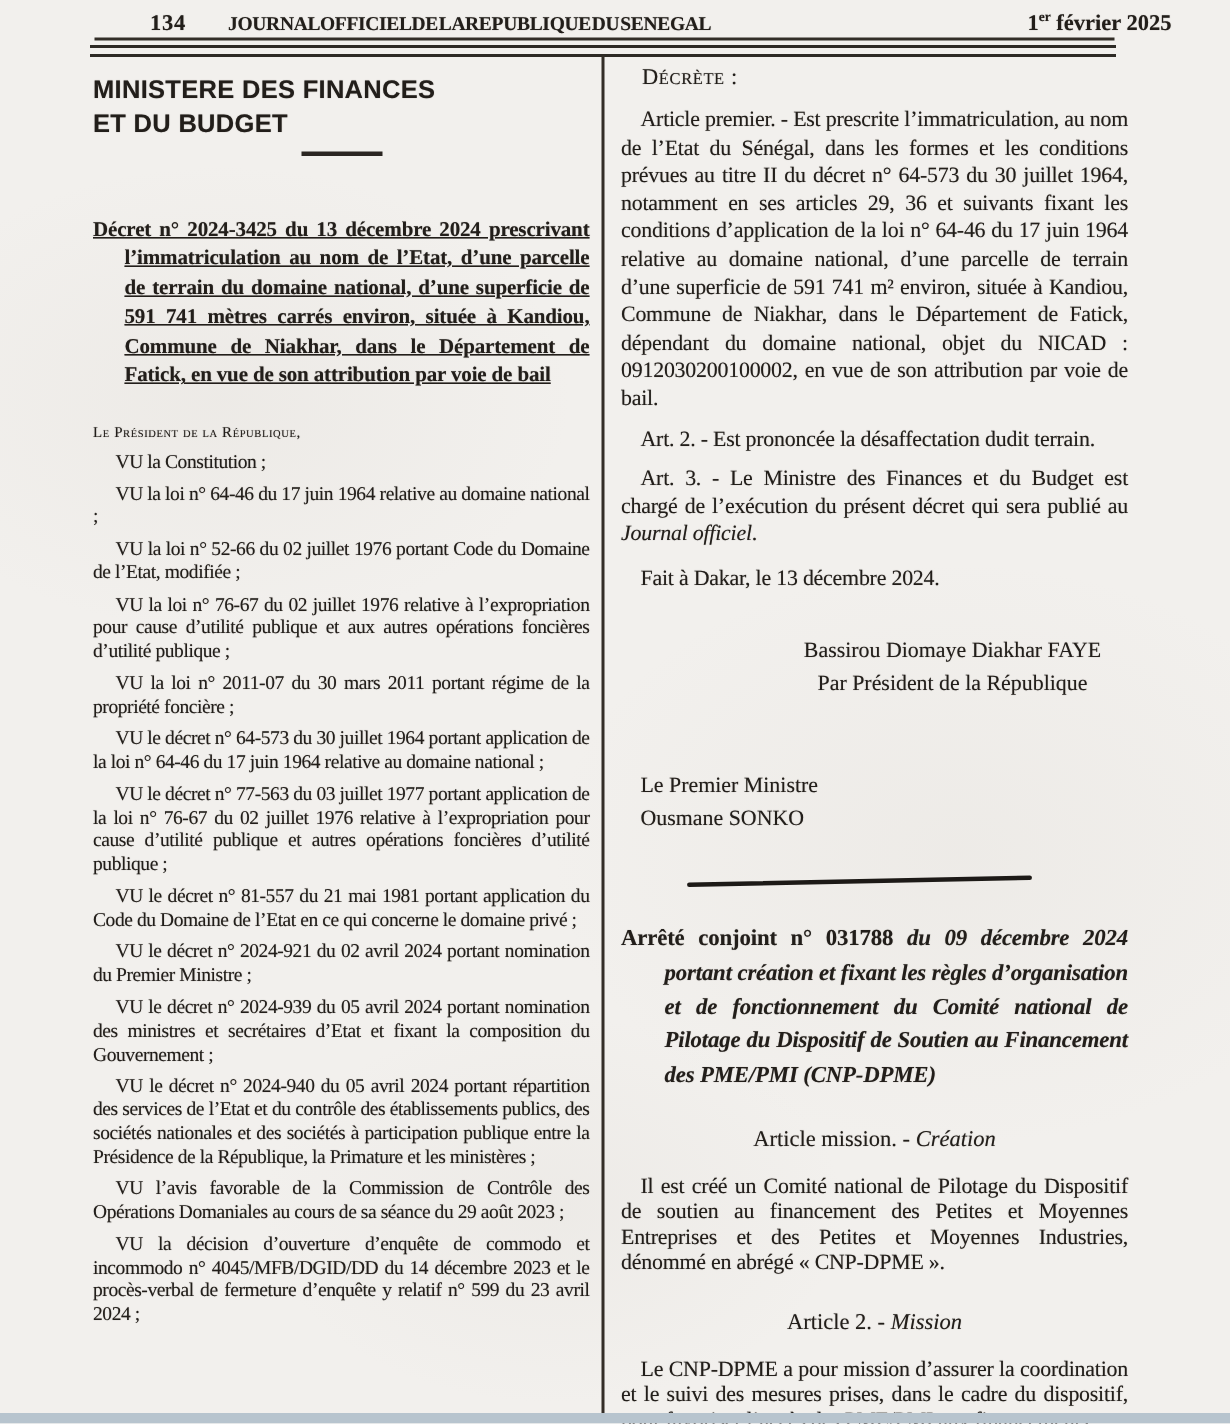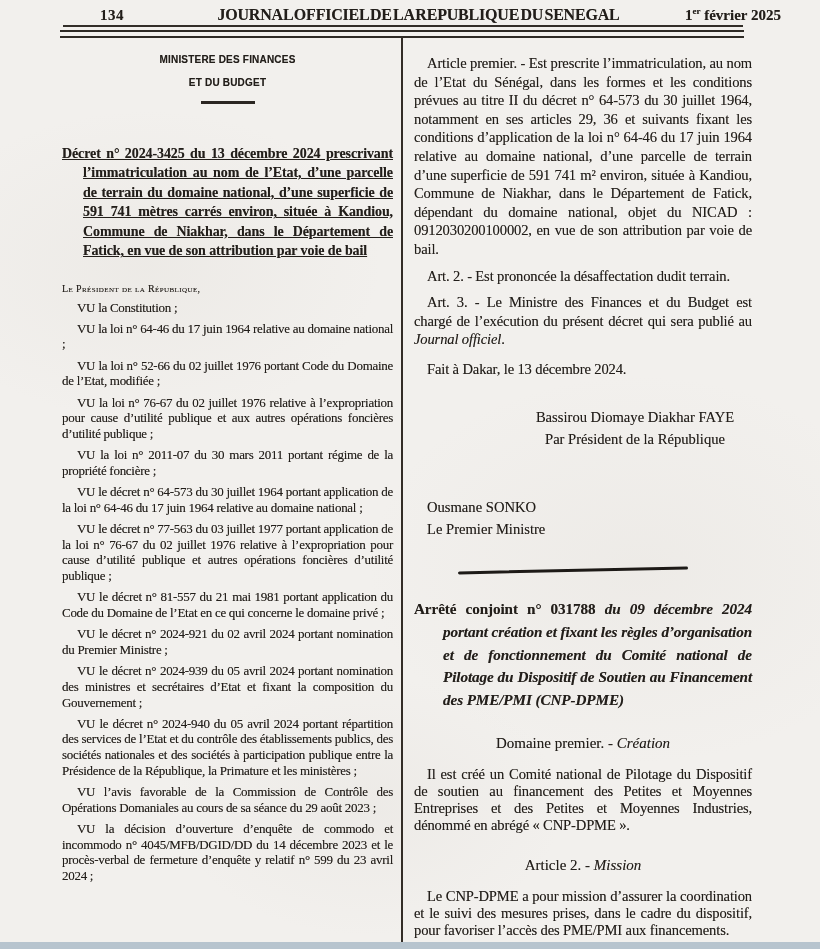--- a/index.html
+++ b/index.html
@@ -13,34 +13,34 @@
       radial-gradient(ellipse 300px 200px at 45% 85%, rgba(200,194,186,.12), transparent 65%),
       #f2f0ed;
     color:#221e1a;
     font-family:"Liberation Serif", serif;
     text-shadow:0 0 .6px rgba(48,42,36,.5);
   }
 
   
   .hdr { position:absolute; top:6px; left:63px; width:681px; display:flex; align-items:baseline;margin-left:37px; }
   .hdr .pagenum { font-size:15px; font-weight:700; letter-spacing:.5px; }
-  .hdr .jtitle { flex:1; text-align:center; font-size:16px; font-weight:700;
+  .hdr .jtitle { flex:1; font-size:13px; font-weight:700;
                  letter-spacing:-.2px; word-spacing:-2.5px;padding-left:28px; }
   .hdr .jdate { font-size:15px; font-weight:700; white-space:nowrap; }
   .hdr .jdate sup { font-size:9px; }
 
   .rule-thin   { position:absolute; top:25px; left:63px; width:680px; height:1.5px; background:#332e28; }
   .rule-double { position:absolute; top:30px; left:60px; width:684px; height:4px;
                  border-top:2px solid #2e2a25; border-bottom:2px solid #2e2a25; }
   .divider-v   { position:absolute; left:401px; top:37px; height:905px; width:2px; background:#332d27; }
 
   
   .col-left { position:absolute; left:62px; top:48px; width:331px; }
   .ministry { margin:0; font-family:"Liberation Sans", sans-serif; font-weight:700;
-              font-size:10px; line-height:23px; text-align:center; letter-spacing:.2px; }
+              font-size:17px; line-height:23px; letter-spacing:.2px; }
   .ministry-rule { width:54px; height:2.5px; background:#2b2622; margin:7px auto 0; }
   .decree-title { margin:40px 0 0; font-weight:700; font-size:14px; line-height:19.6px;
                   text-align:justify; padding-left:21px; text-indent:-21px; letter-spacing:-.1px;text-decoration:underline; }
   .president { margin:22px 0 0; font-variant:small-caps; font-size:10px; letter-spacing:.4px; }
   .vu-item { font-size:13px; line-height:15.7px; margin:5.5px 0 0; text-align:justify;
              text-indent:15px; letter-spacing:-.28px; }
   .vu-item:first-of-type { margin-top:9px; }
 
   
   .col-right { position:absolute; left:414px; top:44px; width:338px; }
@@ -94,44 +94,45 @@
     <p class="vu-item">VU le décret n° 81-557 du 21 mai 1981 portant application du Code du Domaine de l’Etat en ce qui concerne le domaine privé ;</p>
     <p class="vu-item">VU le décret n° 2024-921 du 02 avril 2024 portant nomination du Premier Ministre ;</p>
     <p class="vu-item">VU le décret n° 2024-939 du 05 avril 2024 portant nomination des ministres et secrétaires d’Etat et fixant la composition du Gouvernement ;</p>
     <p class="vu-item">VU le décret n° 2024-940 du 05 avril 2024 portant répartition des services de l’Etat et du contrôle des établissements publics, des sociétés nationales et des sociétés à participation publique entre la Présidence de la République, la Primature et les ministères ;</p>
     <p class="vu-item">VU l’avis favorable de la Commission de Contrôle des Opérations Domaniales au cours de sa séance du 29 août 2023 ;</p>
     <p class="vu-item">VU la décision d’ouverture d’enquête de commodo et incommodo n° 4045/MFB/DGID/DD du 14 décembre 2023 et le procès-verbal de fermeture d’enquête y relatif n° 599 du 23 avril 2024 ;</p>
 
   </section>
 
   <section class="col-right">
+    <p class="decrete">Décrète :</p>
 
     <p class="art-p art-first">Article premier. - Est prescrite l’immatriculation, au nom de l’Etat du Sénégal, dans les formes et les conditions prévues au titre II du décret n° 64-573 du 30 juillet 1964, notamment en ses articles 29, 36 et suivants fixant les conditions d’application de la loi n° 64-46 du 17 juin 1964 relative au domaine national, d’une parcelle de terrain d’une superficie de 591 741 m² environ, située à Kandiou, Commune de Niakhar, dans le Département de Fatick, dépendant du domaine national, objet du NICAD : 0912030200100002, en vue de son attribution par voie de bail.</p>
 
     <p class="art-p">Art. 2. - Est prononcée la désaffectation dudit terrain.</p>
 
     <p class="art-p"><span>Art. 3. - Le Ministre des Finances et du Budget est chargé de l’exécution du présent décret qui sera publié au </span><i>Journal officiel</i><span>.</span></p>
 
     <p class="art-p fait">Fait à Dakar, le 13 décembre 2024.</p>
 
     <div class="sig-block">
       <div>Bassirou Diomaye Diakhar FAYE</div>
       <div>Par Président de la République</div>
     </div>
 
     <div class="pm-block">
+      <div>Le Premier Ministre</div>
       <div>Ousmane SONKO</div>
-      <div>Le Premier Ministre</div>
     </div>
 
     <div class="sep-line"></div>
 
     <p class="arrete"><span>Arrêté conjoint n° 031788 </span><i>du 09 décembre 2024 portant création et fixant les règles d’organisation et de fonctionnement du Comité national de Pilotage du Dispositif de Soutien au Financement des PME/PMI (CNP-DPME)</i></p>
 
-    <p class="article-heading"><span>Domaine premier. - </span><i>Création</i></p>
+    <p class="article-heading"><span>Article mission. - </span><i>Création</i></p>
     <p class="body-p">Il est créé un Comité national de Pilotage du Dispositif de soutien au financement des Petites et Moyennes Entreprises et des Petites et Moyennes Industries, dénommé en abrégé « CNP-DPME ».</p>
 
     <p class="article-heading"><span>Article 2. - </span><i>Mission</i></p>
     <p class="body-p">Le CNP-DPME a pour mission d’assurer la coordination et le suivi des mesures prises, dans le cadre du dispositif, pour favoriser l’accès des PME/PMI aux financements.</p>
 
   </section>
 
   <div class="scan-strip"></div>
 </div>
 

